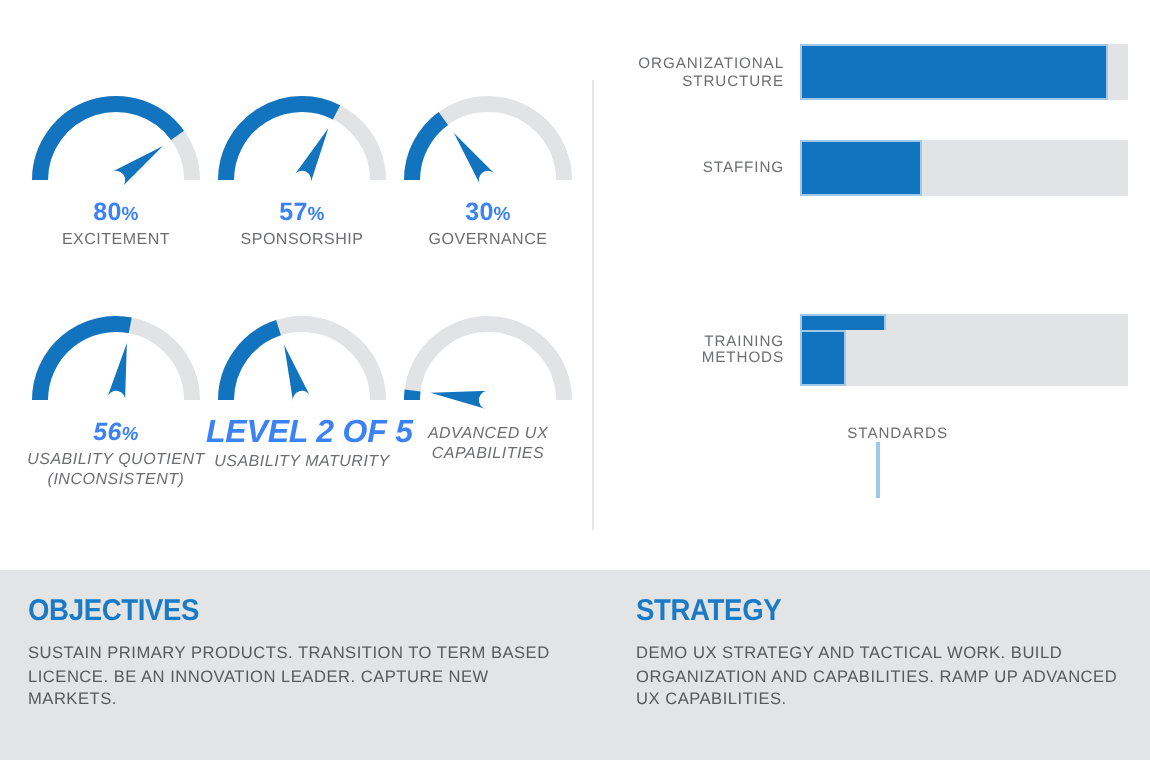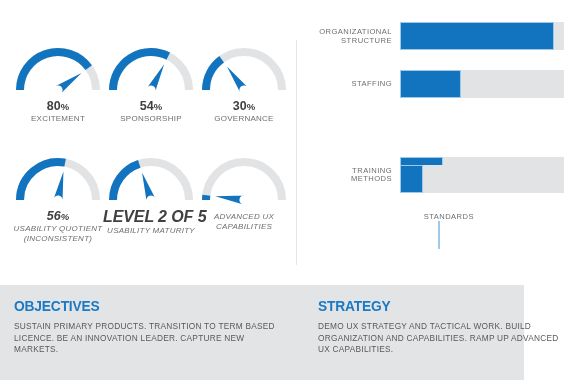--- a/index.html
+++ b/index.html
@@ -26,21 +26,21 @@
 
   .gauge-cell{position:absolute;width:96px;top:0;text-align:center;}
   .gauge-cell.c0{left:6px;}
   .gauge-cell.c1{left:99px;}
   .gauge-cell.c2{left:192px;}
 
   .gauge-art{width:96px;height:56px;position:relative;margin:0 auto;}
   .gauge-art svg{display:block;}
 
   .gauge-value{
-    font-size:12.5px;font-weight:bold;color:#404040;
+    font-size:12.5px;font-weight:bold;color:#3b82f6;
     letter-spacing:.1px;line-height:13px;margin-top:4px;white-space:nowrap;
   }
   .gauge-value .pct{font-size:9.5px;font-weight:bold;}
   .gauge-value.lvl{font-size:16px;letter-spacing:-.1px;}
   .gauge-caption{
     font-size:8px;color:#6d6e71;letter-spacing:.25px;line-height:10px;
     margin-top:1px;text-transform:uppercase;
   }
   .gauge-caption.nolabel{margin-top:6px;}
 
@@ -50,21 +50,21 @@
   .bar-label{
     width:88px;text-align:right;padding-right:8px;box-sizing:border-box;
     font-size:7.6px;color:#6d6e71;letter-spacing:.45px;line-height:9.4px;
     text-transform:uppercase;
   }
   .bar-track{position:relative;height:28px;background:#e2e3e5;flex:1;}
   .bar-fill{position:absolute;left:0;top:0;height:28px;background:#1274bf;
             border:1px solid #9ec9e8;box-sizing:border-box;}
 
   
-  .bottom-panel{position:absolute;left:0;top:285px;width:524px;height:95px;background:#e3e4e6;}
+  .bottom-panel{position:absolute;left:0;top:285px;width:575px;height:95px;background:#e3e4e6;}
   .panel-col{position:absolute;top:13px;}
   .panel-col.left{left:14px;width:265px;}
   .panel-col.right{left:318px;width:250px;}
   .panel-heading{
     font-size:15px;font-weight:bold;color:#1b7ac4;letter-spacing:-.2px;
     line-height:16px;margin:0 0 7px 0;text-transform:uppercase;
     transform:scaleX(.92);transform-origin:left center;
   }
   .panel-body{
     font-size:8.3px;color:#58595b;letter-spacing:.25px;line-height:11.6px;
@@ -99,21 +99,21 @@
 
         <div class="gauge-cell c1">
           <div class="gauge-art">
               <svg width="96" height="56" viewBox="0 0 96 56">
                 <path d="M 10 50.00000000000001 A 38 38 0 0 1 85.9999994212269 49.99336774887612" fill="none" stroke="#e2e3e5" stroke-width="8"></path>
                 <path d="M 10 50.00000000000001 A 38 38 0 0 1 65.25163899010278 16.141752080842018" fill="none" stroke="#1274bf" stroke-width="8"></path>
                 <path d="M 61.165724492446856 24.16081079853733 L 52.09863001126649 52.08835629880192 A 4.6 4.6 0 0 0 43.90136998873351 47.91164370119809 Z" fill="#1274bf"></path>
               </svg>
             </div>
           <div class="gauge-value">
-            <span>54</span><span class="pct">%</span>
+            <span>57</span><span class="pct">%</span>
           </div>
           <div class="gauge-caption">SPONSORSHIP</div>
         </div>
 
         <div class="gauge-cell c2">
           <div class="gauge-art">
               <svg width="96" height="56" viewBox="0 0 96 56">
                 <path d="M 10 50.00000000000001 A 38 38 0 0 1 85.9999994212269 49.99336774887612" fill="none" stroke="#e2e3e5" stroke-width="8"></path>
                 <path d="M 10 50.00000000000001 A 38 38 0 0 1 25.664160412886016 19.257354213752002" fill="none" stroke="#1274bf" stroke-width="8"></path>
                 <path d="M 30.954227683518276 26.53850716312653 L 51.721478174124755 47.296187839454625 A 4.6 4.6 0 0 0 44.278521825875245 52.703812160545375 Z" fill="#1274bf"></path>

